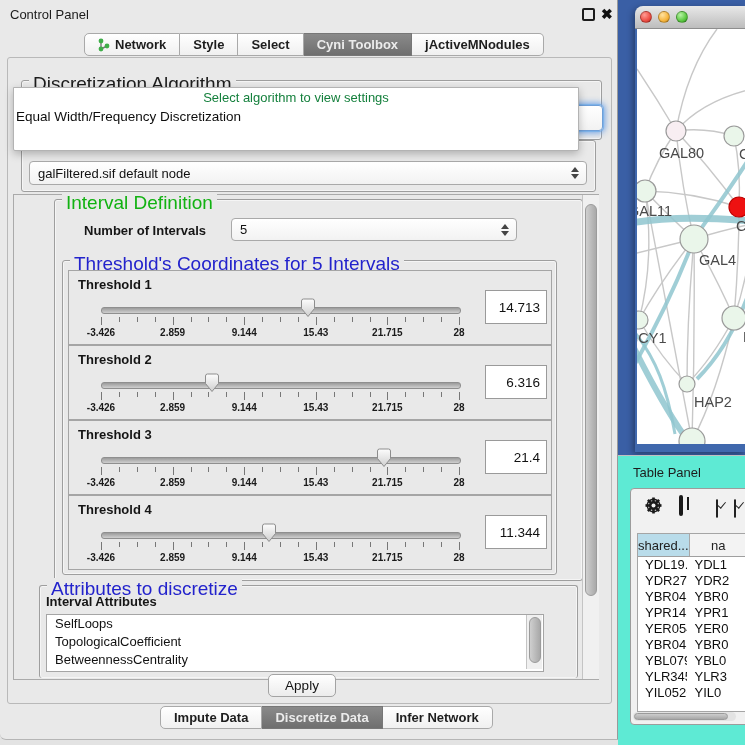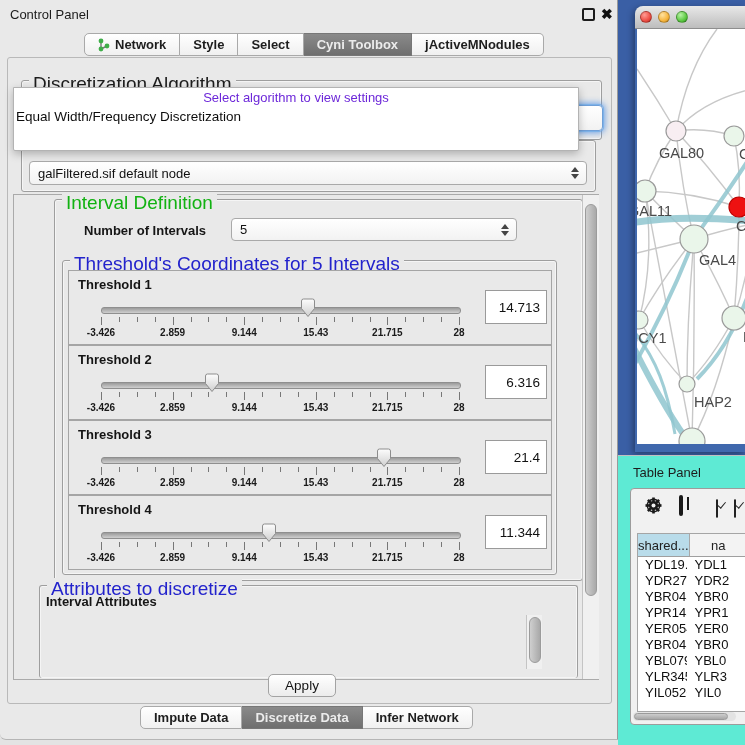--- a/index.html
+++ b/index.html
@@ -18,42 +18,42 @@
   #close-btn{right:4px;font-size:14px;font-weight:bold;color:#111;line-height:12px;}
   
   .segbar{display:flex;height:23px;}
   .seg{display:flex;align-items:center;justify-content:center;gap:5px;
        background:linear-gradient(#ffffff,#f0f0f0);border:1px solid #a9a9a9;border-left:none;
        font-size:13px;font-weight:bold;color:#1d1d1d;padding:0 13px;cursor:pointer;white-space:nowrap;}
   .seg:first-child{border-left:1px solid #a9a9a9;border-radius:5px 0 0 5px;}
   .seg:last-child{border-radius:0 5px 5px 0;}
   .seg.sel{background:linear-gradient(#8a8a8a,#6f6f6f);color:#ececec;border-color:#777;}
   #top-tabs{left:84px;top:33px;}
-  #bottom-tabs{left:140px;top:706px;}
+  #bottom-tabs{left:160px;top:706px;}
   
   #outer-panel{left:7px;top:57px;width:603px;height:645px;background:#e9e9e9;
       border:1px solid #b9b9b9;border-radius:3px;}
   
   .group{border:1px solid #9e9e9e;border-radius:3px;box-shadow:inset 0 0 0 1px #f5f5f5;}
   .group-title{position:absolute;top:-8px;left:7px;background:#e9e9e9;padding:0 4px;
       font-size:19px;color:#1d1d1d;}
   .gt-green{color:#12b212;}
   .gt-blue{color:#2323cc;}
   
   .combo{background:linear-gradient(#ffffff,#f2f2f2);border:1px solid #a9a9a9;border-radius:4px;
       font-size:13px;color:#111;display:flex;align-items:center;padding-left:8px;cursor:pointer;}
   .combo .spin{position:absolute;right:7px;top:50%;transform:translateY(-50%);width:8px;}
   .spin i{display:block;width:0;height:0;border-left:4px solid transparent;border-right:4px solid transparent;}
   .spin .up{border-bottom:5px solid #444;margin-bottom:2px;}
   .spin .dn{border-top:5px solid #444;}
   .focus-ring{box-shadow:0 0 0 1px #7db2e8,0 0 6px 2px rgba(90,150,230,.85);border-color:#6f9fd8;}
   
   #algo-popup{left:13px;top:87px;width:564px;height:62px;background:#ffffff;
       border:1px solid #b3b3b3;border-radius:0 0 2px 2px;box-shadow:0 3px 8px rgba(0,0,0,.25);z-index:50;}
-  #algo-popup .prompt{height:20px;line-height:20px;text-align:center;color:#6d28d9;font-size:13px;}
+  #algo-popup .prompt{height:20px;line-height:20px;text-align:center;color:#15803d;font-size:13px;}
   #algo-popup .pitem{height:18px;line-height:18px;padding-left:2px;font-size:13.5px;color:#0d0d0d;cursor:pointer;}
   #algo-popup .pitem.bold{font-weight:bold;}
   
   #viewport{left:13px;top:194px;width:584px;height:484px;border:1px solid #aaaaaa;background:#e9e9e9;}
   .vscroll{position:absolute;background:#f0f0f0;border-left:1px solid #c4c4c4;}
   .vthumb{position:absolute;left:2px;width:10px;border-radius:6px;
       background:linear-gradient(90deg,#cfcfcf,#a9a9a9);border:1px solid #9b9b9b;}
   
   .thr-panel{position:absolute;left:5px;width:482px;background:#e9e9e9;border:1px solid #a5a5a5;}
   .thr-label{position:absolute;left:9px;top:6px;font-size:13px;font-weight:bold;color:#151515;}
@@ -321,20 +321,25 @@
                 </svg></div>
               <input class="valbox" value="11.344" style="left: 416px; top: 19px;">
             </div>
           </div>
       </div>
     </div>
 
     <div class="abs group" style="left:25px;top:390px;width:537px;height:92px;border-bottom:none;">
       <span class="group-title gt-blue">Attributes to discretize</span>
       <span class="abs" style="left:6px;top:8px;font-size:13px;font-weight:bold;color:#161616;">Interval Attributes</span>
+      <div id="attr-list" style="left:6px;top:28px;width:496px;height:56px;">
+          <div class="attr-item">SelfLoops</div>
+          <div class="attr-item">TopologicalCoefficient</div>
+          <div class="attr-item">BetweennessCentrality</div>
+        </div>
       <div class="abs vscroll" style="left:486px;top:29px;width:15px;height:54px;">
         <div class="vthumb" style="top:2px;height:44px;"></div>
       </div>
     </div>
 
     <div class="abs vscroll" style="left:568px;top:0;width:16px;height:484px;">
       <div class="vthumb" style="top:9px;height:390px;"></div>
     </div>
   </div>
 

